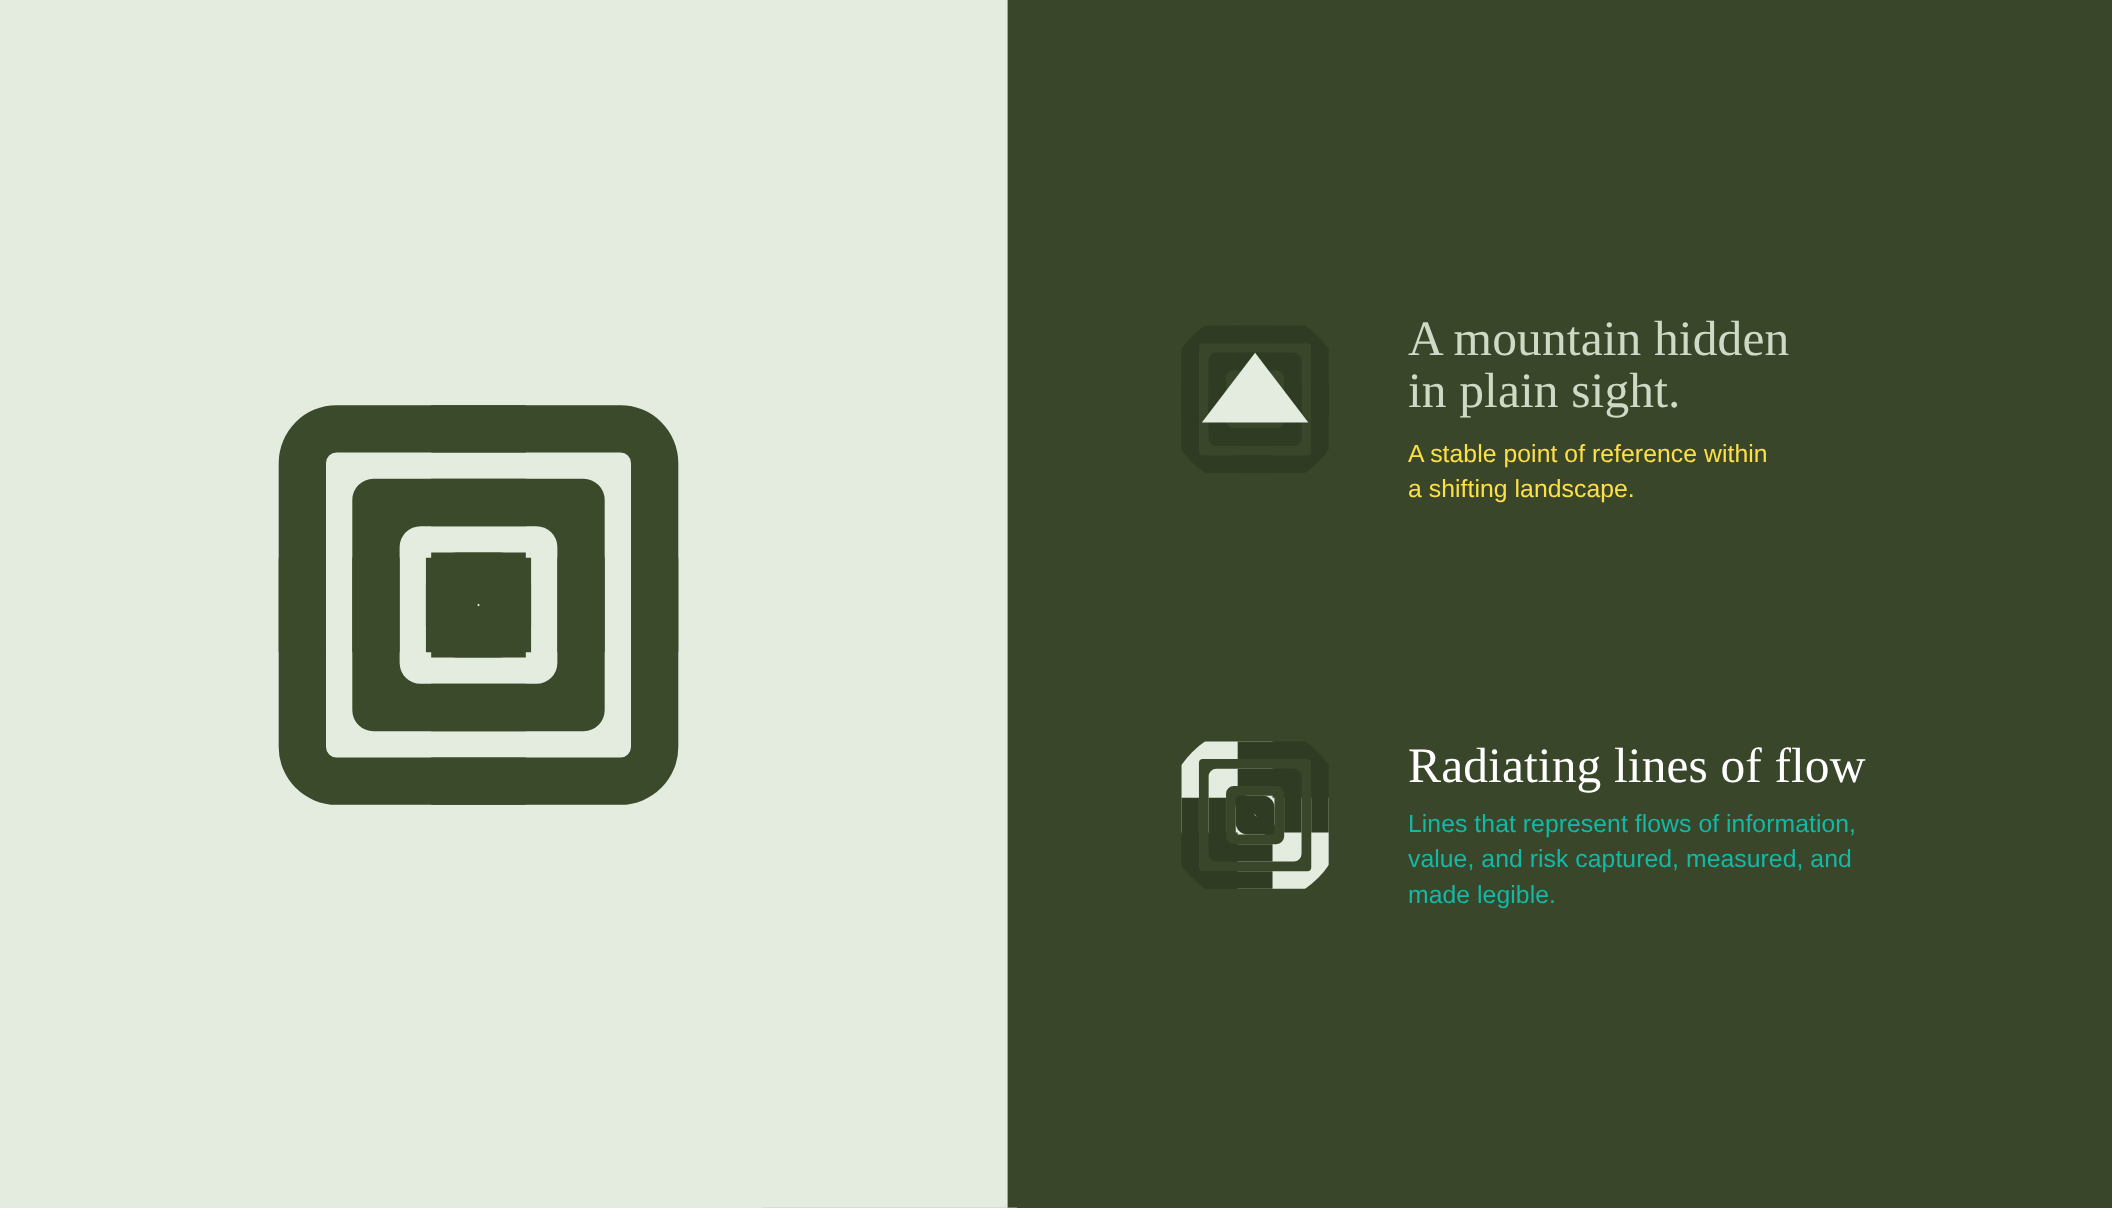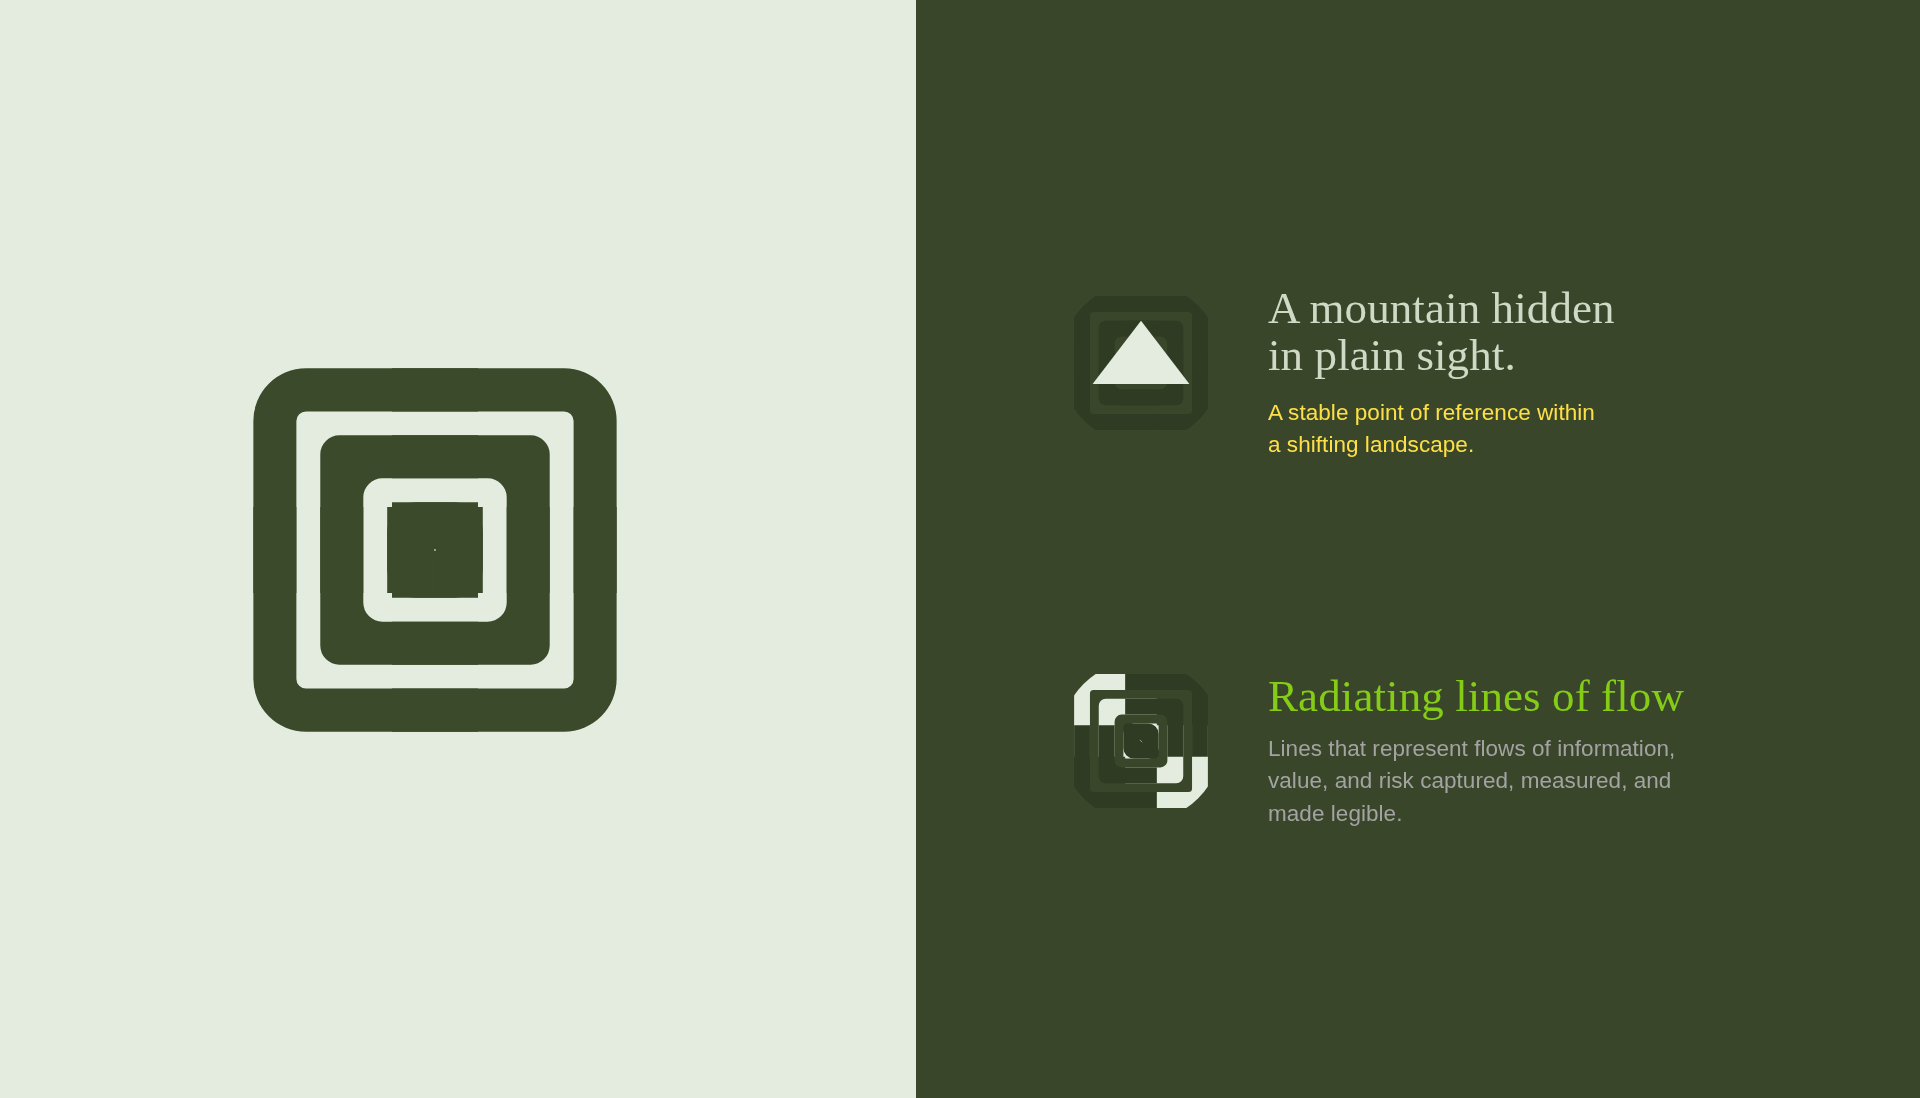--- a/index.html
+++ b/index.html
@@ -37,21 +37,21 @@
   }
   .feature-list {
     position:absolute;
     left:0; top:0;
     width:1004px;
   }
   .feature {
     position:absolute;
     display:flex;
     align-items:flex-start;
-    gap:4px;
+    gap:16px;
   }
   .feature-1 { left:137px; top:285px; }
   .feature-2 { left:137px; top:665px; }
 
   .feature-icon-wrap {
     width:176px; height:176px;
     flex:0 0 176px;
     position:relative;
     margin-top:-10px;
   }
@@ -183,22 +183,22 @@
               <g transform="translate(108,92) scale(-1,1)">
                   <use href="#markQuadrant" fill="#2f3b22"></use>
                 </g>
               <g transform="translate(92,108) scale(1,-1)">
                   <use href="#markQuadrant" fill="#2f3b22"></use>
                 </g>
             </g>
           </svg>
         </div>
         <div class="feature-text">
-          <h2 class="feature-title" style="color: #84cc16;">Radiating lines of flow</h2>
-          <p class="feature-body" style="color: #a3a3a3;">Lines that represent flows of information,
+          <h2 class="feature-title" style="color: #ffffff;">Radiating lines of flow</h2>
+          <p class="feature-body" style="color: #14b8a6;">Lines that represent flows of information,
 value, and risk captured, measured, and
 made legible.</p>
         </div>
       </article>
 
     </div>
   </section>
 </div>
 
 </body></html>

